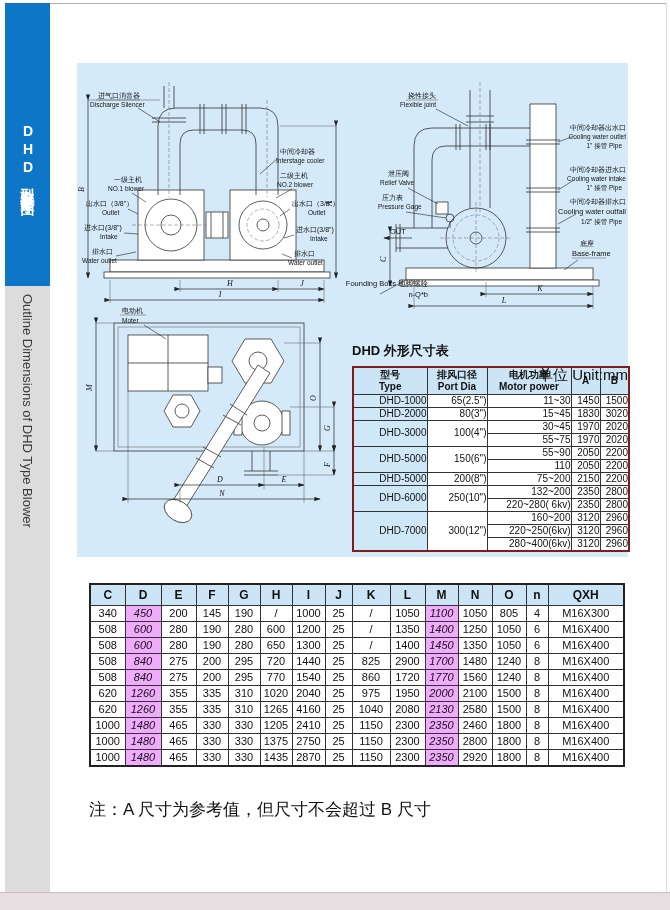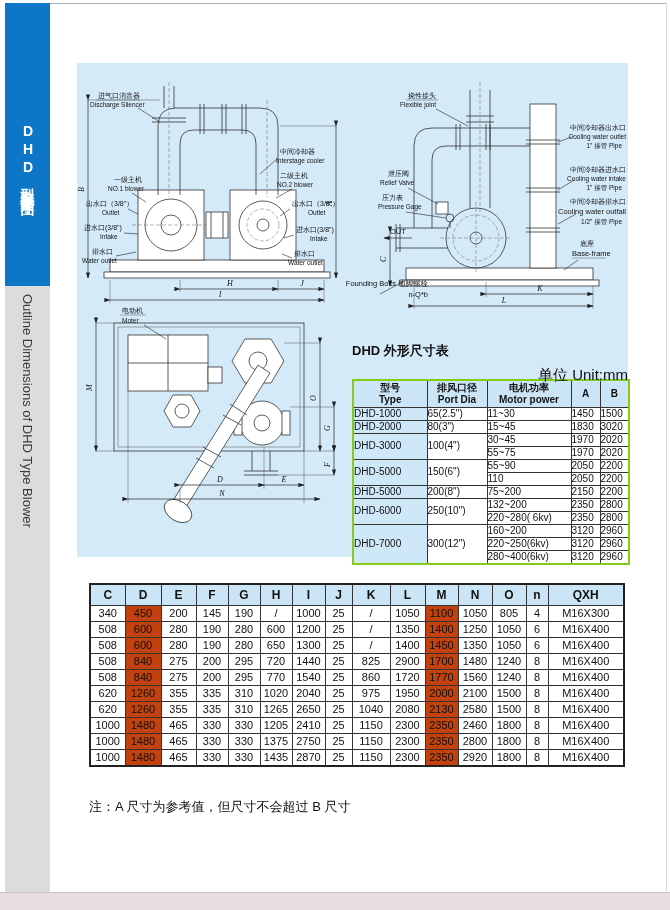--- a/index.html
+++ b/index.html
@@ -39,38 +39,38 @@
   .anchor-mid{text-anchor:middle;}
 
   .bolts-label{position:absolute;left:318px;top:279px;width:110px;text-align:right;
       font-size:7.5px;line-height:1.4;}
 
   
   .dimsheet{position:absolute;left:352px;top:344px;width:276px;}
   .t-cn{font-weight:bold;font-size:13px;line-height:1.15;}
   .t-en{font-weight:bold;font-size:13px;line-height:1.15;}
   .unit{position:absolute;right:0px;top:22px;font-size:15px;}
-  .dimsheet table{border-collapse:collapse;table-layout:fixed;width:276px;margin-top:20px;
-      border:2px solid #84cc16;}
+  .dimsheet table{border-collapse:collapse;table-layout:fixed;width:276px;margin-top:7px;
+      border:2px solid #7f1d1d;}
   .dimsheet th{background:#cbe5f6;border:1px solid #333;font-size:10px;font-weight:bold;
       padding:0;line-height:1.15;height:26px;}
-  .dimsheet td{border:1px solid #333;font-size:10px;text-align:left;padding:0;height:12px;
+  .dimsheet td{border:1px solid #333;font-size:10px;text-align:right;padding:0;height:12px;
       line-height:12px;background:#fff;}
   .dimsheet td.type-cell{background:#cfe8f8;}
 
   
   .detail{position:absolute;left:89px;top:583px;width:534px;}
   .detail table{border-collapse:collapse;table-layout:fixed;width:534px;border:2px solid #222;}
   .detail th{background:#cbe5f6;border:1px solid #333;font-size:12px;font-weight:bold;
       height:20px;padding:0;}
   .detail td{border:1px solid #333;font-size:11px;text-align:center;height:15px;
       padding:0;line-height:15px;background:#fff;}
-  .detail td.shade{background:#c2410c;}
-
-  .remark{position:absolute;left:89px;top:799px;font-size:13px;line-height:1.3;text-align:right;}
+  .detail td.shade{background:#f0abfc;font-style:italic;}
+
+  .remark{position:absolute;left:89px;top:799px;font-size:17px;line-height:1.3;text-align:right;}
 
   .bottomstrip{position:absolute;left:0;top:892px;width:670px;height:18px;
       background:#e7dee1;border-top:1px solid #ccbdc2;}
 </style>
 </head>
 <body>
 
 <div class="page">
   <div class="topline"></div>
   <div class="rightline"></div>
@@ -671,21 +671,21 @@
             <td>8</td>
             <td>M16X400</td>
           </tr>
           <tr>
             <td>620</td>
             <td class="shade">1260</td>
             <td>355</td>
             <td>335</td>
             <td>310</td>
             <td>1265</td>
-            <td>2650</td>
+            <td>4160</td>
             <td>25</td>
             <td>1040</td>
             <td>2080</td>
             <td class="shade">2130</td>
             <td>2580</td>
             <td>1500</td>
             <td>8</td>
             <td>M16X400</td>
           </tr>
           <tr>

